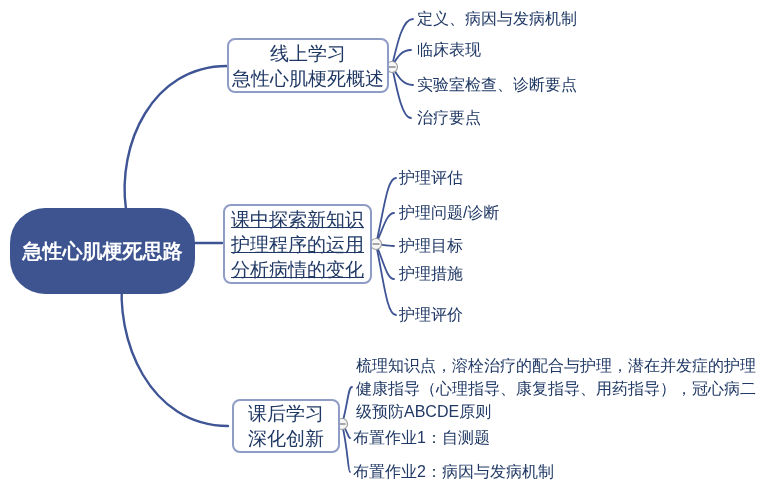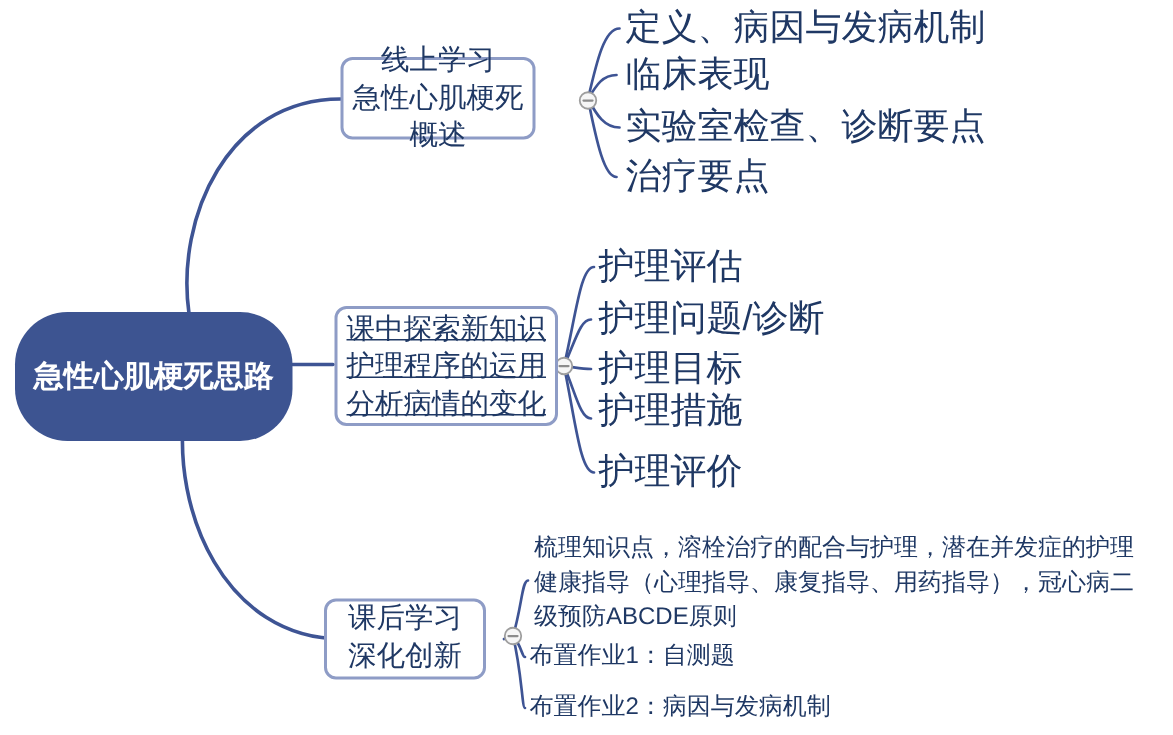--- a/index.html
+++ b/index.html
@@ -23,27 +23,27 @@
     position:absolute;left:10px;top:208px;width:185px;height:86px;
     background:var(--root-fill);border-radius:35px;
     display:flex;flex-direction:row;align-items:center;justify-content:center;
     color:#ffffff;font-weight:bold;font-size:20px;line-height:26px;text-align:center;
   }
   .branch-box{
     position:absolute;background:#ffffff;border:2px solid var(--node-border);border-radius:8px;
     display:flex;flex-direction:column;align-items:center;justify-content:center;
     color:var(--text-color);font-size:19px;line-height:25px;text-align:center;box-sizing:border-box;
   }
-  .box-1{left:227px;top:38px;width:130px;height:55px;}
+  .box-1{left:227px;top:38px;width:162px;height:55px;}
   .box-2{left:223px;top:204px;width:149px;height:80px;text-decoration:underline;}
-  .box-3{left:216px;top:399px;width:108px;height:54px;font-family:Liberation Mono, monospace;}
+  .box-3{left:232px;top:399px;width:108px;height:54px;}
   .leaf{
     position:absolute;color:var(--text-color);white-space:nowrap;
   }
-  .leaf-lg{font-size:24px;line-height:24px;}
+  .leaf-lg{font-size:16px;line-height:24px;}
   .leaf-sm{font-size:16px;line-height:20px;}
   .leaf-para{
     position:absolute;color:var(--text-color);font-size:16px;line-height:23px;
     width:415px;white-space:normal;
   }
 </style>
 </head>
 <body>
 
 <div class="canvas">

